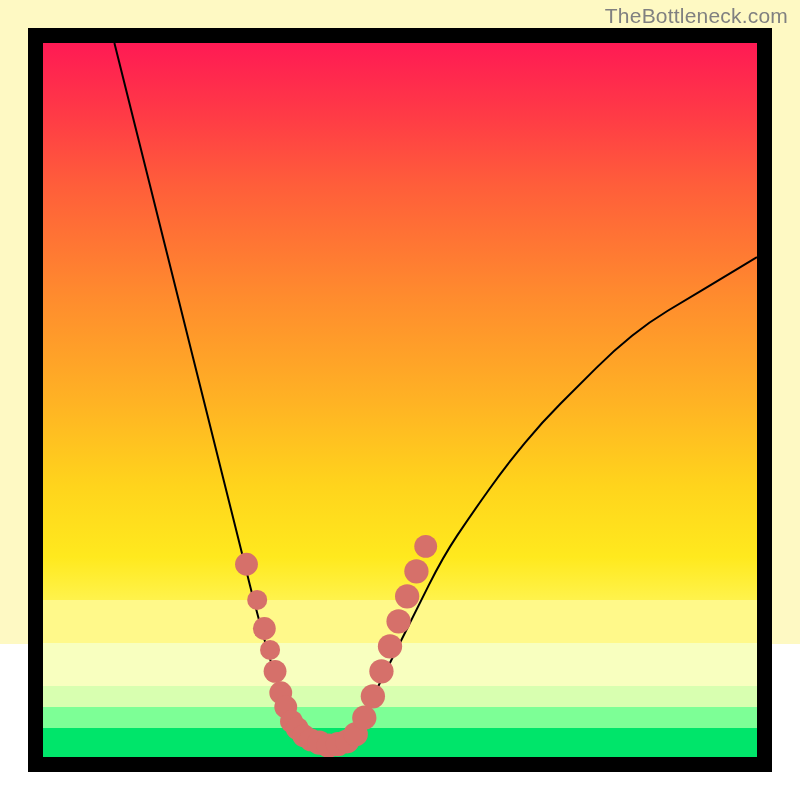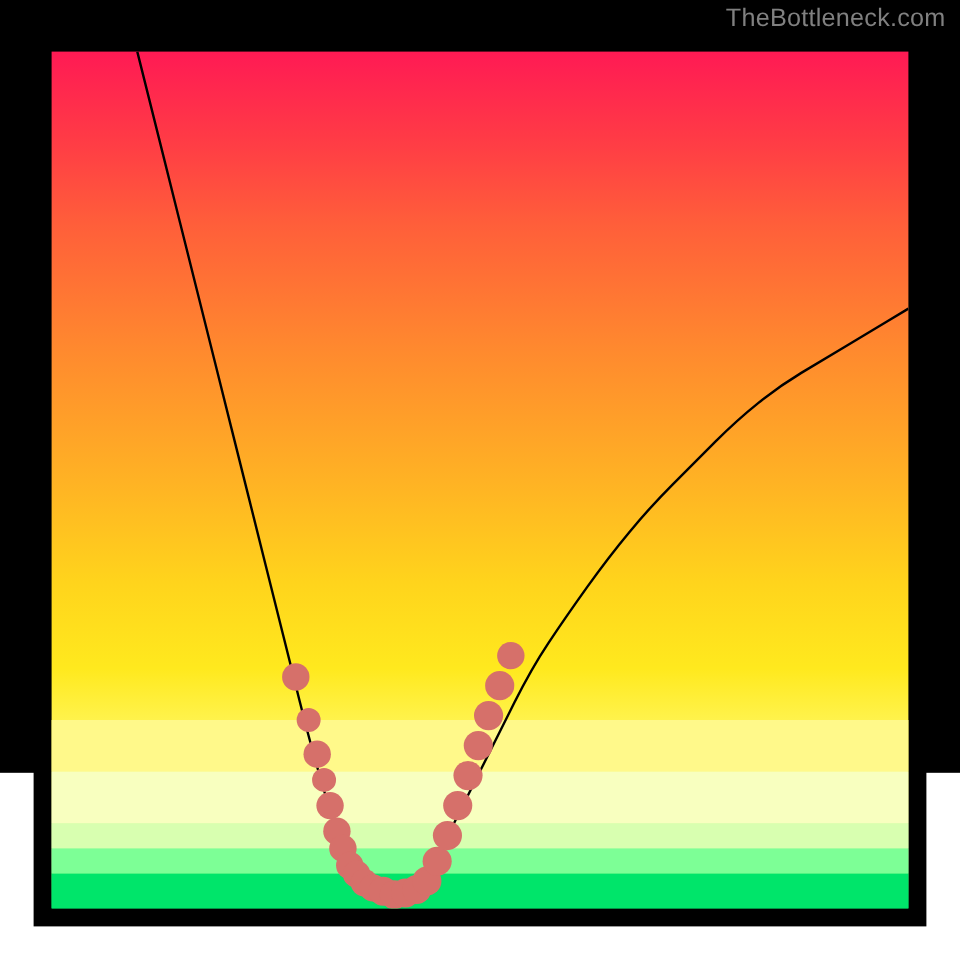--- a/index.html
+++ b/index.html
@@ -8,21 +8,21 @@
     width: 800px;
     height: 800px;
     overflow: hidden;
     background: #fff;
     font-family: Arial, Helvetica, sans-serif;
   }
   .stage {
     position: relative;
     width: 800px;
     height: 644px;
-    background: #000000;
+    background: #fef9c3;
   }
   .frame {
     position: absolute;
     left: 28px;
     top: 28px;
     width: 744px;   
     height: 744px;
     background: #000;
   }
   .gradientPanel {

